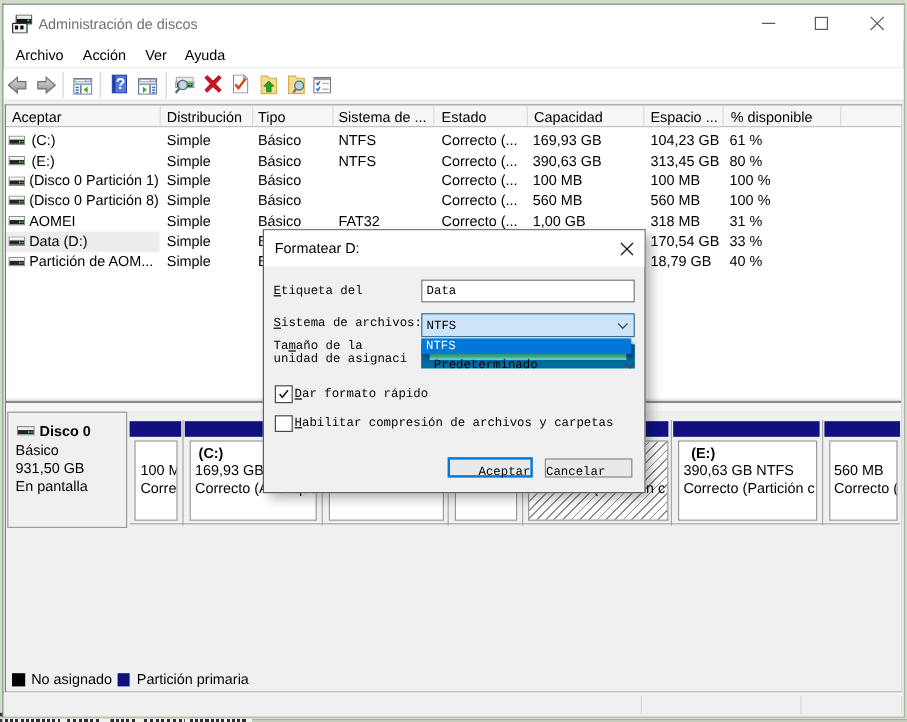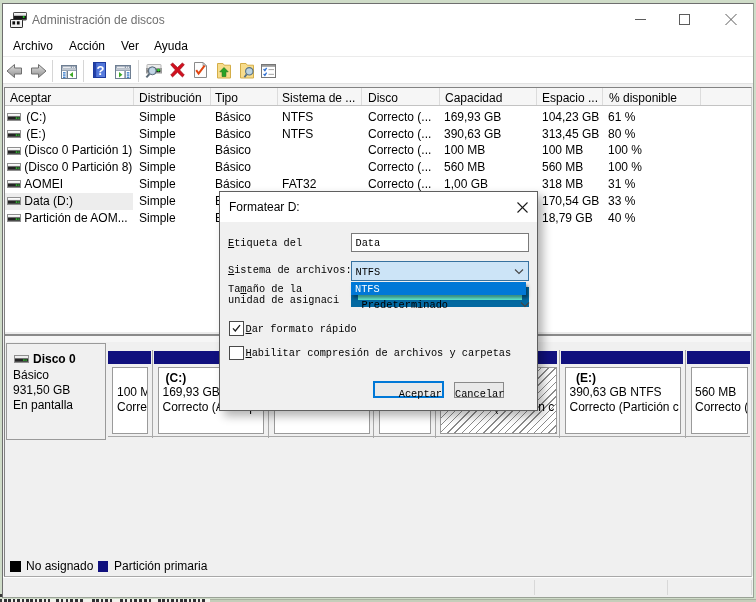--- a/index.html
+++ b/index.html
@@ -166,21 +166,21 @@
 </div>
 
 <div class="abs" style="left:3px;top:84px;width:750px;height:492px;background:#f0f0f0;"></div>
 <div id="content" class="abs" style="left:4px;top:87px;width:748px;height:490px;border:1px solid #828282;border-right-color:#cccccc;border-bottom-color:#a8a8a8;box-sizing:border-box;background:#fff;"></div>
 
 <div id="header" class="abs" style="left:5px;top:88px;width:746px;height:17.5px;background:#f6f6f6;border-bottom:1px solid #c3c3c3;box-sizing:border-box;">
   <div class="hcell" style="left:5px;">Aceptar</div>
   <div class="hcell" style="left:134px;">Distribución</div>
   <div class="hcell" style="left:210px;">Tipo</div>
   <div class="hcell" style="left:277px;">Sistema de ...</div>
-  <div class="hcell" style="left:363px;">Disco</div>
+  <div class="hcell" style="left:363px;">Estado</div>
   <div class="hcell" style="left:440px;">Capacidad</div>
   <div class="hcell" style="left:537px;">Espacio ...</div>
   <div class="hcell" style="left:604px;">% disponible</div>
   <div class="hdrline" style="left:128px;"></div>
   <div class="hdrline" style="left:205px;"></div>
   <div class="hdrline" style="left:271.5px;"></div>
   <div class="hdrline" style="left:355.5px;"></div>
   <div class="hdrline" style="left:434px;"></div>
   <div class="hdrline" style="left:530.5px;"></div>
   <div class="hdrline" style="left:597px;"></div>
@@ -427,16 +427,16 @@
       <polyline points="2,5.4 4.3,8 9,2.2" fill="none" stroke="#1a1a1a" stroke-width="1.3"></polyline>
     </svg>
   </div>
   <div class="abs mono" style="left:245.5px;top:323px;"><u>D</u>ar formato rápido</div>
   <div class="abs" style="left:229px;top:345.5px;width:14.5px;height:14.5px;background:#fff;border:1px solid #494949;box-sizing:border-box;"></div>
   <div class="abs mono" style="left:245.5px;top:347px;"><u>H</u>abilitar compresión de archivos y carpetas</div>
 
   <div class="abs" style="left:373px;top:381px;width:71px;height:17px;background:#e9e9e9;border:2px solid #0078d7;box-sizing:border-box;text-align:right;">
     <span class="mono" style="line-height:13px;">Aceptar</span>
   </div>
-  <div class="abs" style="left:454px;top:382px;width:50px;height:15.5px;background:#e9e9e9;border:1px solid #8a8a8a;box-sizing:border-box;text-align:left;">
+  <div class="abs" style="left:454px;top:382px;width:73px;height:15.5px;background:#e9e9e9;border:1px solid #8a8a8a;box-sizing:border-box;text-align:left;">
     <span class="mono" style="line-height:13.5px;">Cancelar</span>
   </div>
 </div>
 
 </body></html>

